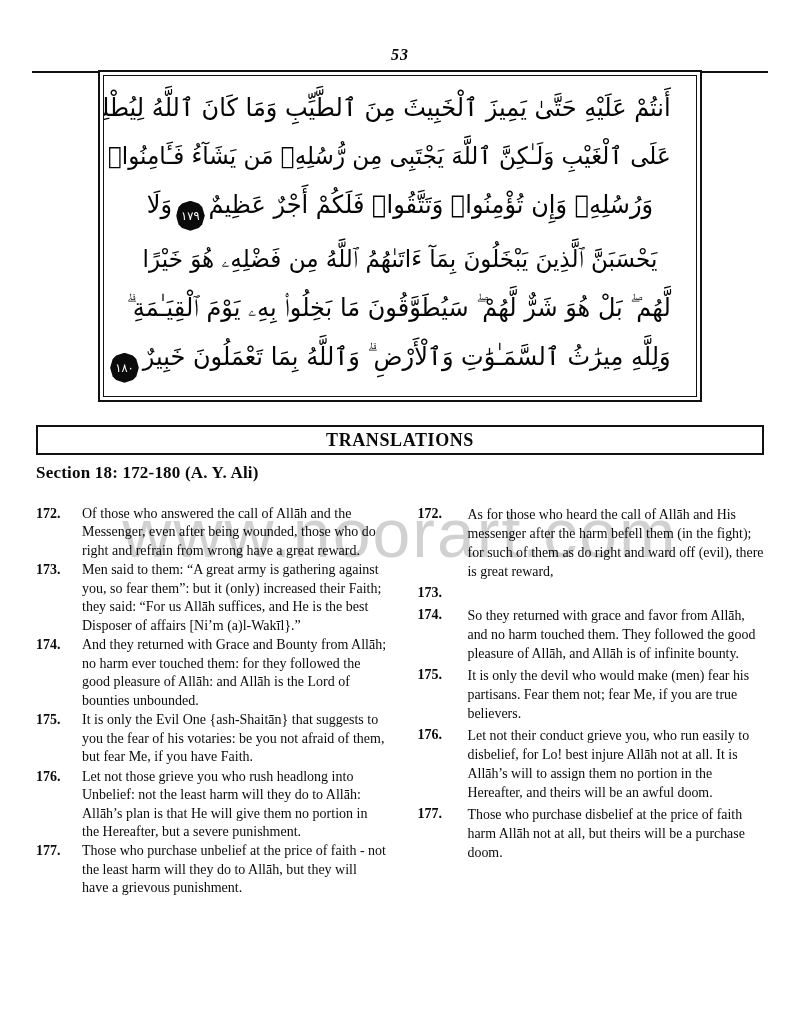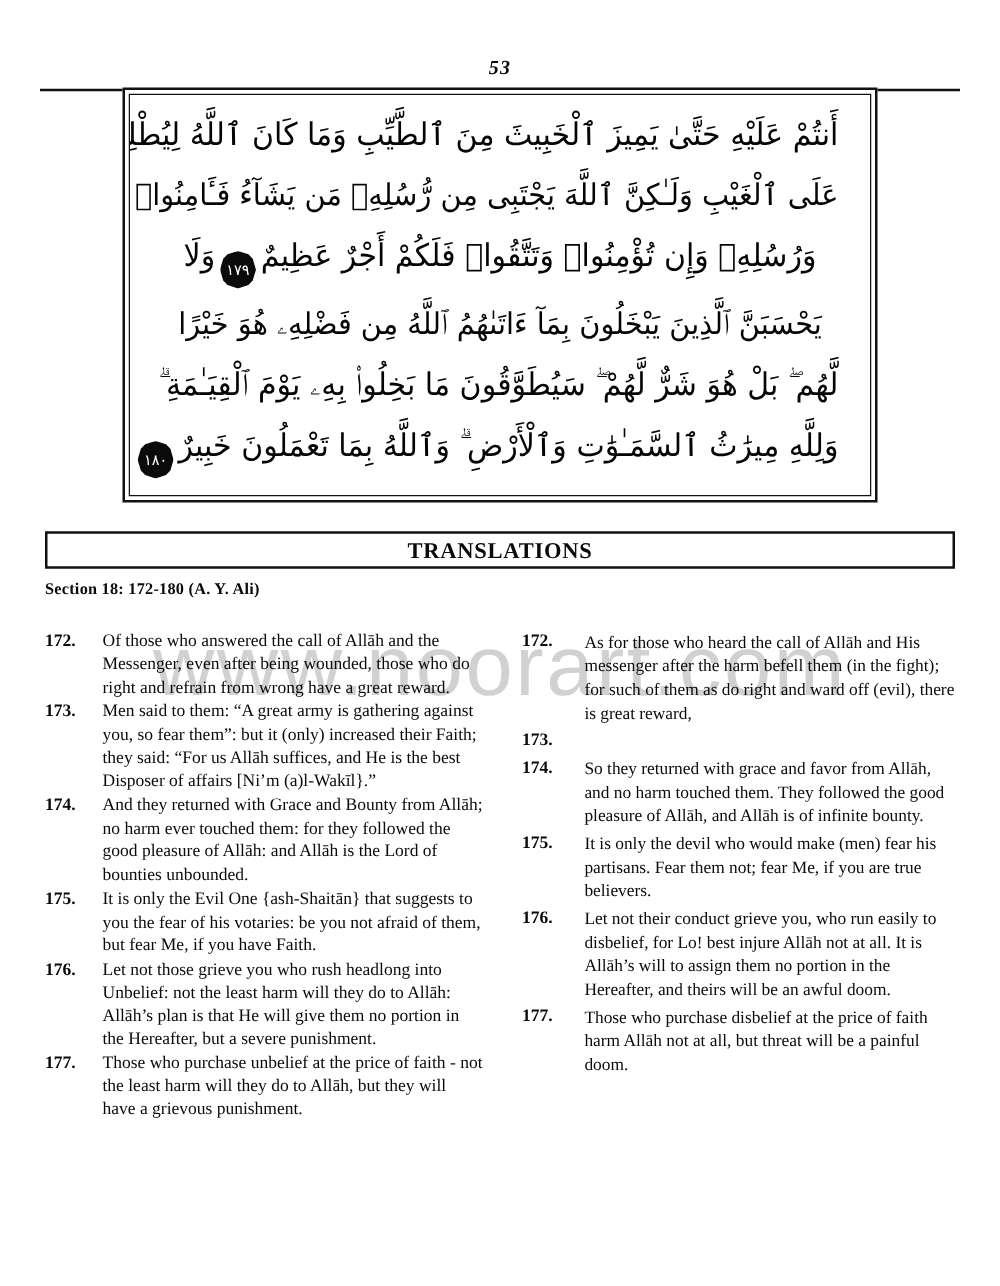--- a/index.html
+++ b/index.html
@@ -105,21 +105,21 @@
     position: absolute;
     left: 36px; top: 463px;
     width: 728px;
     display: flex;
   }
   .section-heads .col { width: 364px; }
   .section-heads .col.right { padding-left: 24px; }
   .section-head {
     font-family: "Liberation Serif", serif;
     font-weight: bold;
-    font-size: 13px;
+    font-size: 17px;
     letter-spacing: 0.2px;
   }
 
   
   .columns {
     position: absolute;
     left: 36px; top: 505px;
     width: 732px;
     display: flex;
     gap: 31px;
@@ -249,19 +249,19 @@
     <div class="verse">
       <div class="verse-num">175.</div>
       <div class="verse-text">It is only the devil who would make (men) fear his partisans. Fear them not; fear Me, if you are true believers.</div>
     </div>
     <div class="verse">
       <div class="verse-num">176.</div>
       <div class="verse-text">Let not their conduct grieve you, who run easily to disbelief, for Lo! best injure Allāh not at all. It is Allāh’s will to assign them no portion in the Hereafter, and theirs will be an awful doom.</div>
     </div>
     <div class="verse">
       <div class="verse-num">177.</div>
-      <div class="verse-text">Those who purchase disbelief at the price of faith harm Allāh not at all, but threat will be a painful doom.</div>
+      <div class="verse-text">Those who purchase disbelief at the price of faith harm Allāh not at all, but theirs will be a purchase doom.</div>
     </div>
   </div>
 
 </div>
 
 <div class="watermark">www.noorart.com</div>
 
 </body></html>

